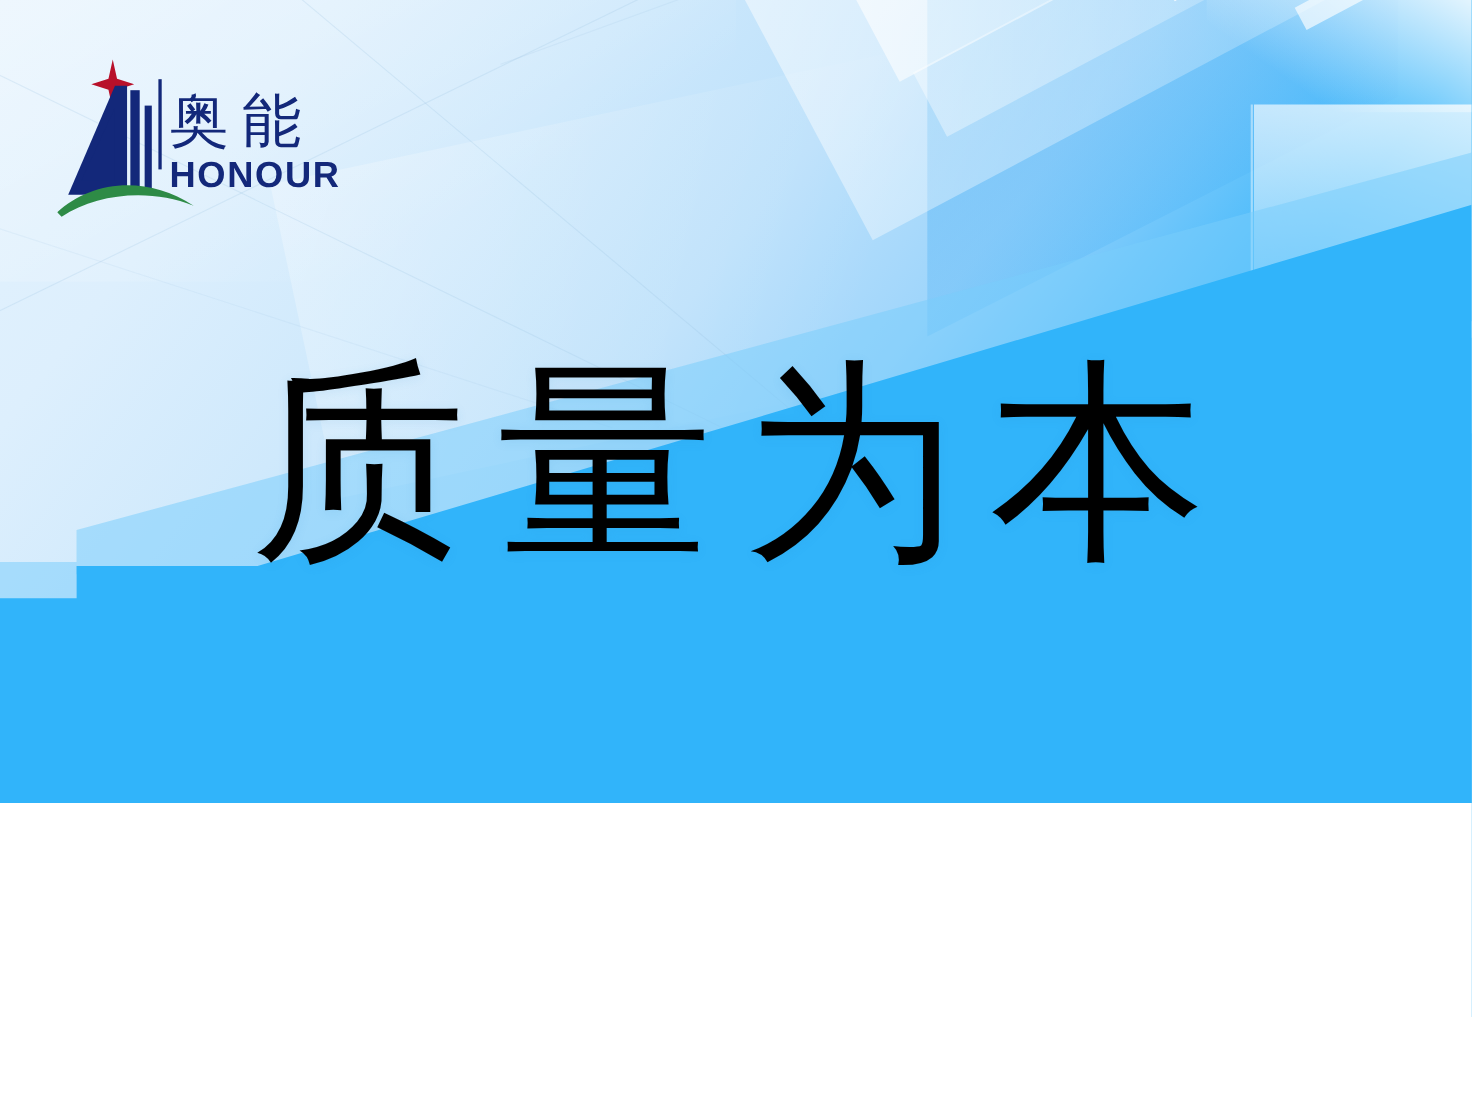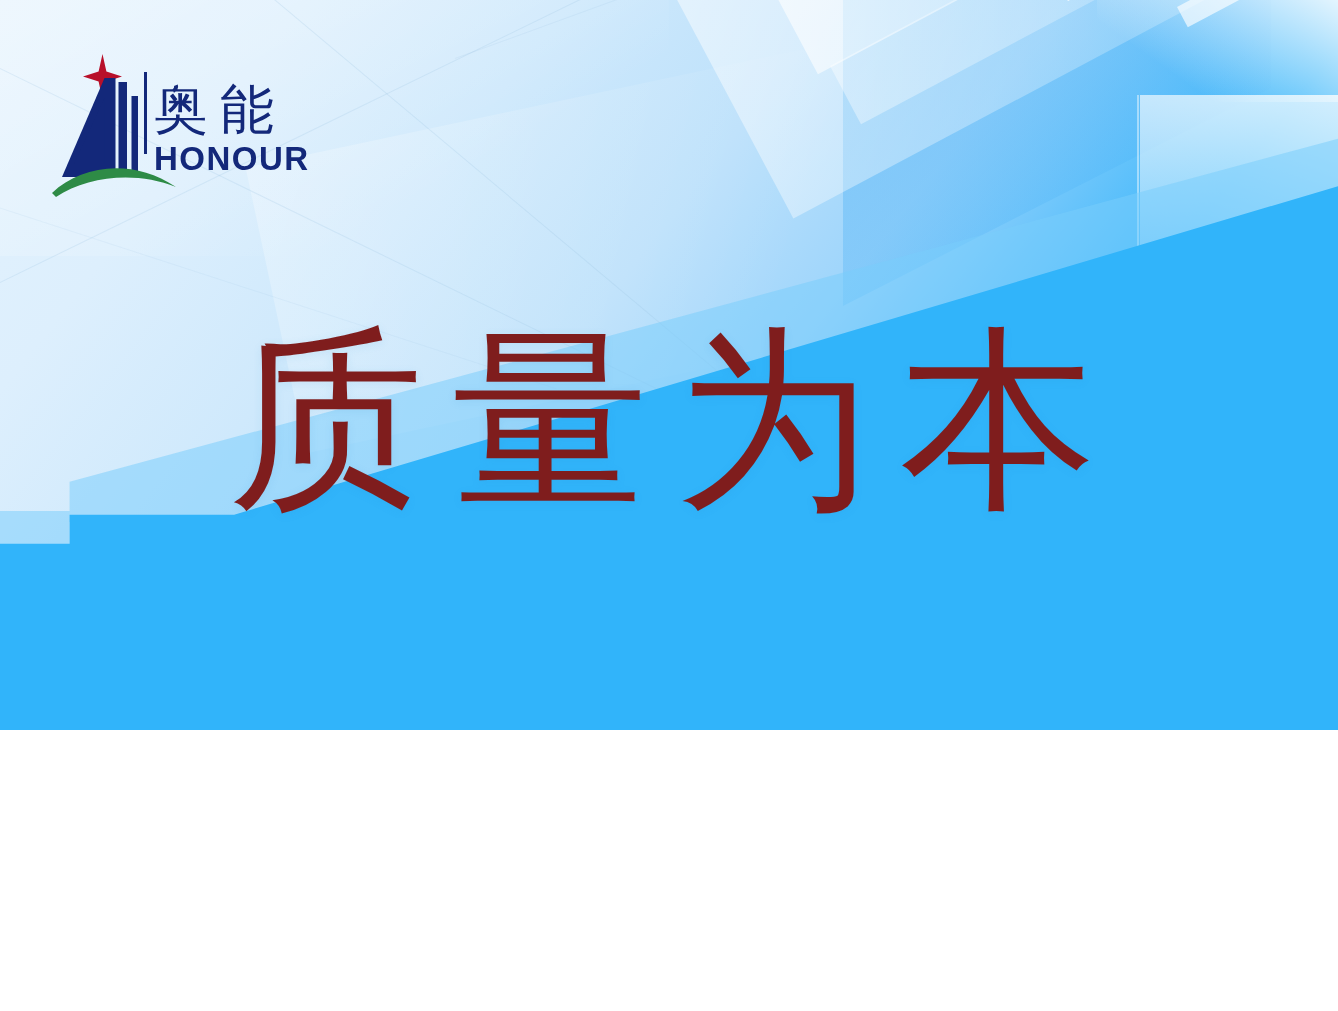--- a/index.html
+++ b/index.html
@@ -162,21 +162,21 @@
   #logo svg { display: block; width: 100%; height: 100%; }
 
   
   #headline {
     position: absolute;
     left: 228px;
     top: 300px;
     width: 930px;
   }
   .hl-line {
-    color: #7f1d1d;
+    color: #000000;
     font-size: 196px;
     line-height: 1.23;
     font-weight: 400;
     letter-spacing: 28px;
     white-space: nowrap;
     text-shadow: 0 2px 10px rgba(40,140,200,.10);
   }
   .hl-line-2 { margin-top: 8px; }
 </style>
 </head>

